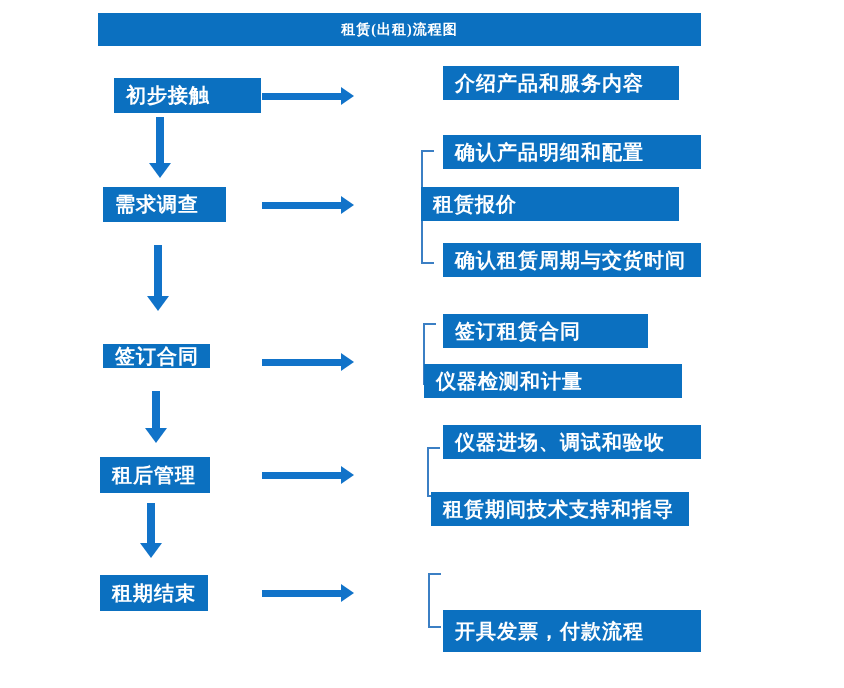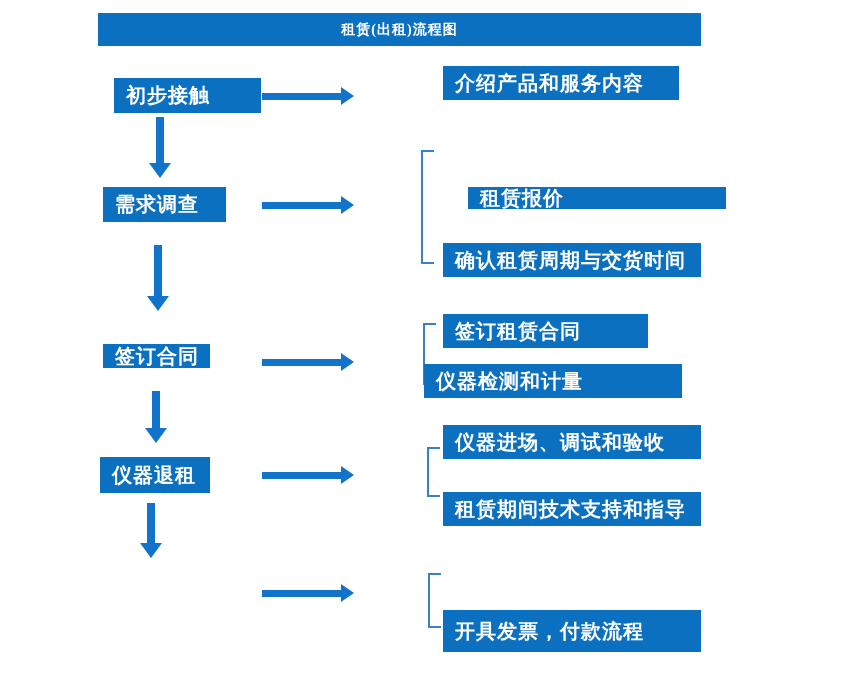--- a/index.html
+++ b/index.html
@@ -67,21 +67,22 @@
 
 <div class="canvas">
 
   <div class="titlebar">
     <span>租赁(出租)流程图</span>
   </div>
 
   <div class="box" style="left:103px;top:78px;width:147px;height:35px;margin-left:11px;">初步接触</div>
   <div class="box" style="left:103px;top:187px;width:123px;height:35px;text-align:right;">需求调查</div>
   <div class="box" style="left:103px;top:344px;width:107px;height:24px;">签订合同</div>
-  <div class="box" style="left:100px;top:457px;width:110px;height:36px;">仪器退租</div>
+  <div class="box" style="left:100px;top:457px;width:110px;height:36px;">租后管理</div>
+  <div class="box" style="left:100px;top:575px;width:108px;height:36px;">租期结束</div>
 
   <div class="arrow-down" style="left:149px;top:117px;height:61px;">
     <div class="ad-body"></div>
     <div class="ad-head"></div>
   </div>
   <div class="arrow-down" style="left:147px;top:245px;height:66px;">
     <div class="ad-body"></div>
     <div class="ad-head"></div>
   </div>
   <div class="arrow-down" style="left:145px;top:391px;height:52px;">
@@ -113,21 +114,22 @@
     <div class="ar-body"></div>
     <div class="ar-head"></div>
   </div>
 
   <div class="bracket" style="left:421px;top:150px;height:114px;"></div>
   <div class="bracket" style="left:423px;top:323px;height:62px;"></div>
   <div class="bracket" style="left:427px;top:447px;height:50px;"></div>
   <div class="bracket" style="left:428px;top:573px;height:55px;"></div>
 
   <div class="box" style="left:443px;top:66px;width:236px;height:34px;">介绍产品和服务内容</div>
-  <div class="box" style="left:468px;top:187px;width:258px;height:22px;">租赁报价</div>
+  <div class="box" style="left:443px;top:135px;width:258px;height:34px;">确认产品明细和配置</div>
+  <div class="box" style="left:421px;top:187px;width:258px;height:34px;">租赁报价</div>
   <div class="box" style="left:443px;top:243px;width:258px;height:34px;">确认租赁周期与交货时间</div>
   <div class="box" style="left:443px;top:314px;width:205px;height:34px;">签订租赁合同</div>
   <div class="box" style="left:424px;top:364px;width:258px;height:34px;">仪器检测和计量</div>
   <div class="box" style="left:443px;top:425px;width:258px;height:34px;">仪器进场、调试和验收</div>
-  <div class="box" style="left:443px;top:492px;width:258px;height:34px;">租赁期间技术支持和指导</div>
+  <div class="box" style="left:431px;top:492px;width:258px;height:34px;">租赁期间技术支持和指导</div>
   <div class="box" style="left:443px;top:610px;width:258px;height:42px;">开具发票，付款流程</div>
 
 </div>
 
 </body></html>

